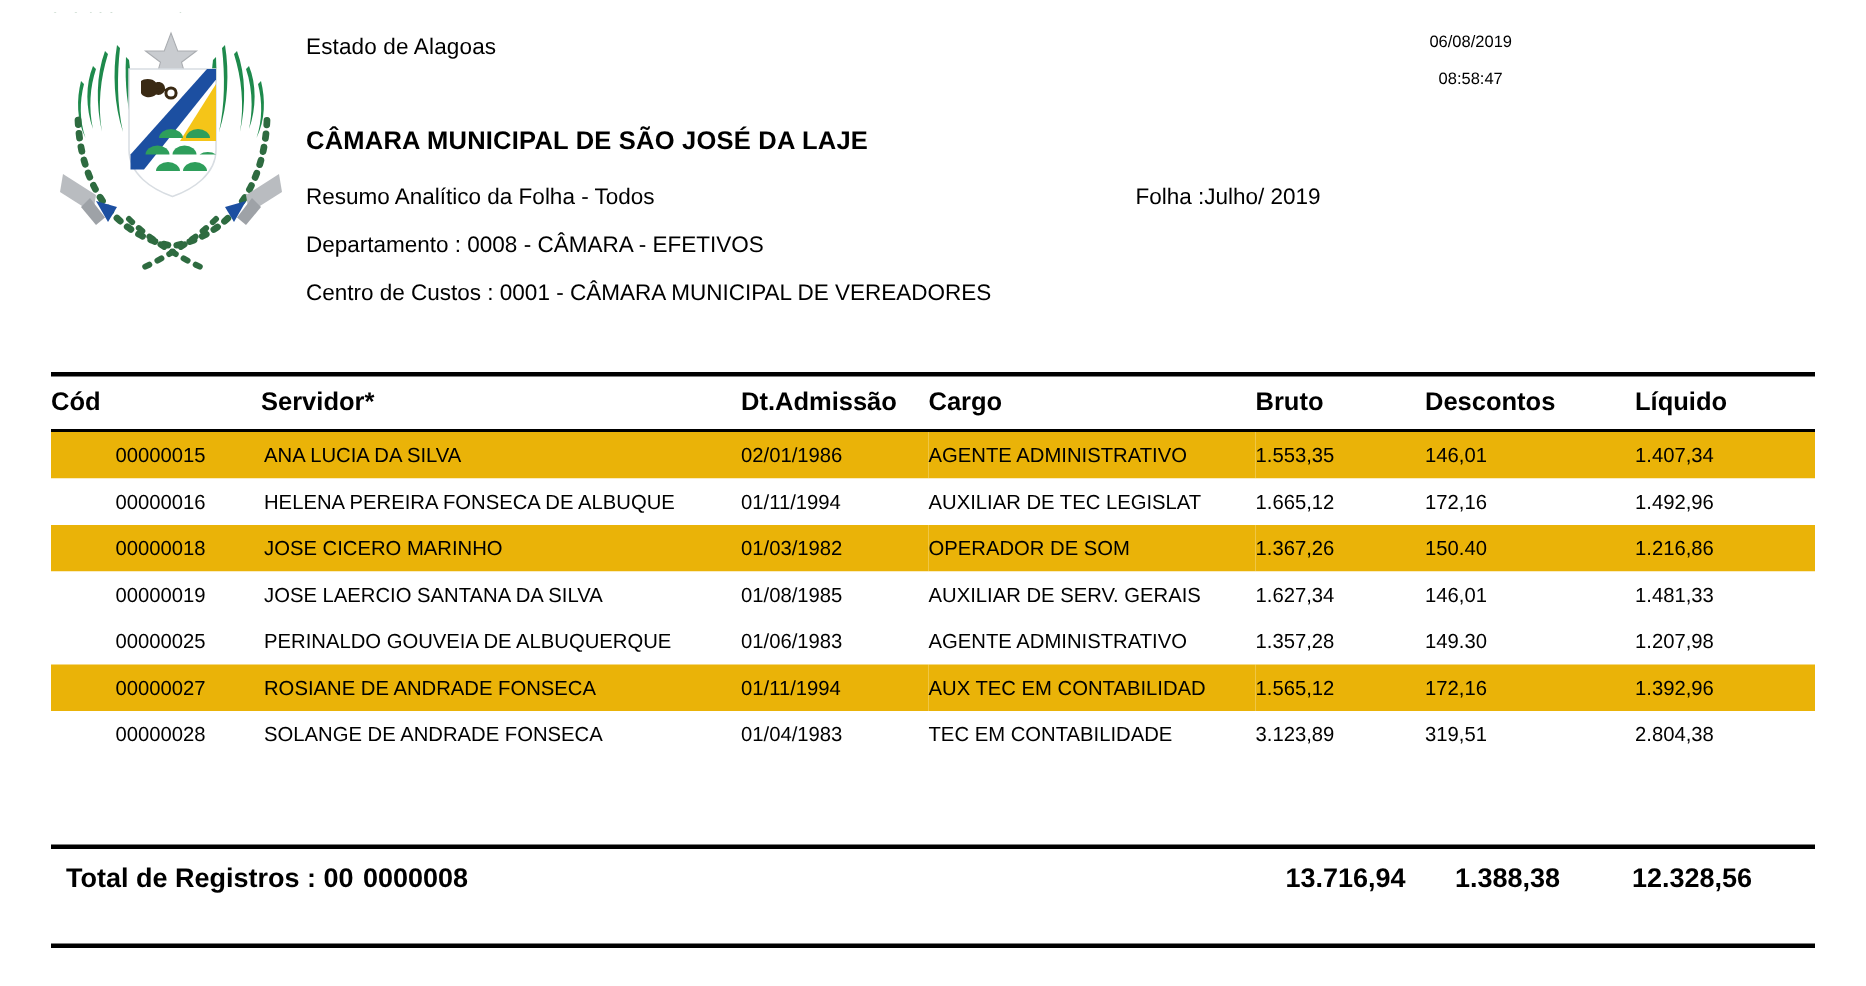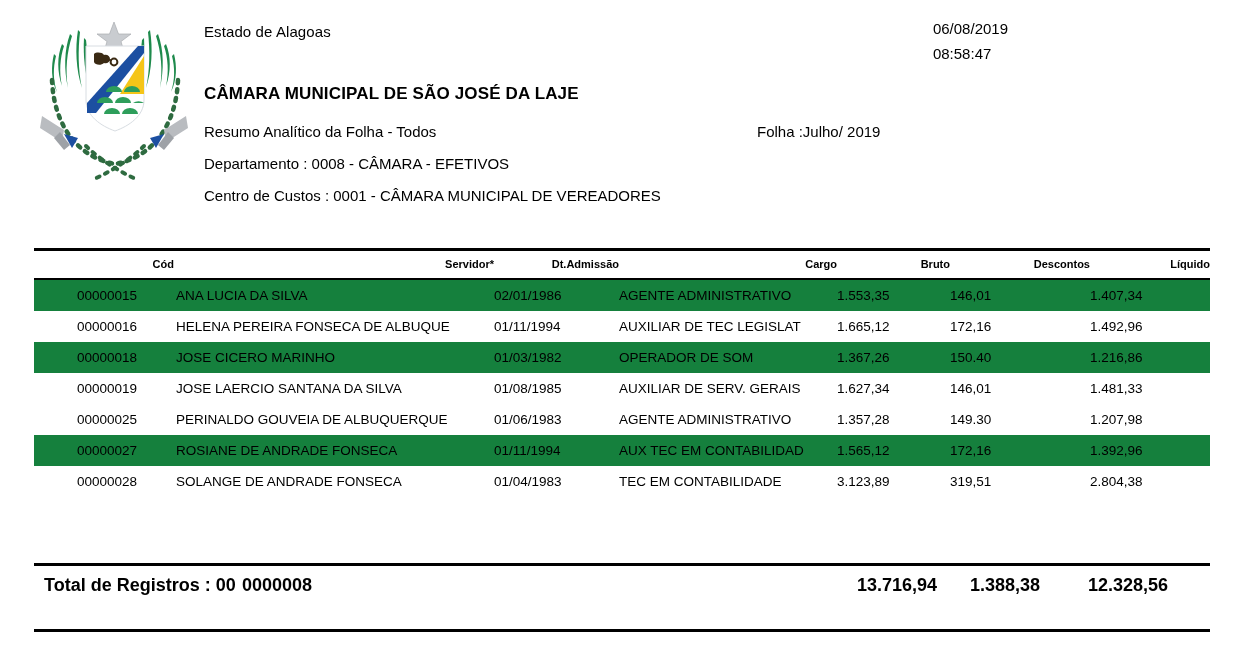--- a/index.html
+++ b/index.html
@@ -74,22 +74,22 @@
     font-size: 15px;
     line-height: 18px;
     margin-top: 14px;
     white-space: nowrap;
   }
 
   .datetime {
     position: absolute;
     right: 28px;
     top: 16px;
-    text-align: left;
-    font-size: 15px;
+    text-align: center;
+    font-size: 11px;
     line-height: 25px;
   }
 
   
   .table-wrap {
     position: absolute;
     left: 34px;
     top: 248px;
     width: 1176px;
   }
@@ -107,34 +107,34 @@
 
   table.report {
     width: 100%;
     border-collapse: collapse;
     table-layout: fixed;
     font-size: 13.5px;
   }
 
   table.report th {
     font-weight: bold;
-    font-size: 11px;
+    font-size: 17px;
     padding: 7px 0 8px 0;
-    text-align: right;
+    text-align: left;
     white-space: nowrap;
   }
 
   table.report td {
     padding: 7px 0 7px 0;
     height: 17px;
     white-space: nowrap;
     font-size: 13.5px;
   }
 
-  tr.stripe td { background: #15803d; }
+  tr.stripe td { background: #eab308; }
   tr.plain  td { background: #ffffff; }
 
   
   col.c-cod     { width: 140px; }
   col.c-nome    { width: 320px; }
   col.c-data    { width: 125px; }
   col.c-cargo   { width: 218px; }
   col.c-bruto   { width: 113px; }
   col.c-desc    { width: 140px; }
   col.c-liq     { width: 120px; }

